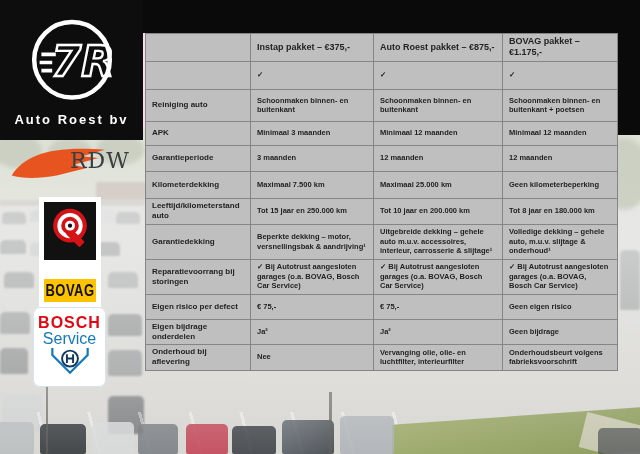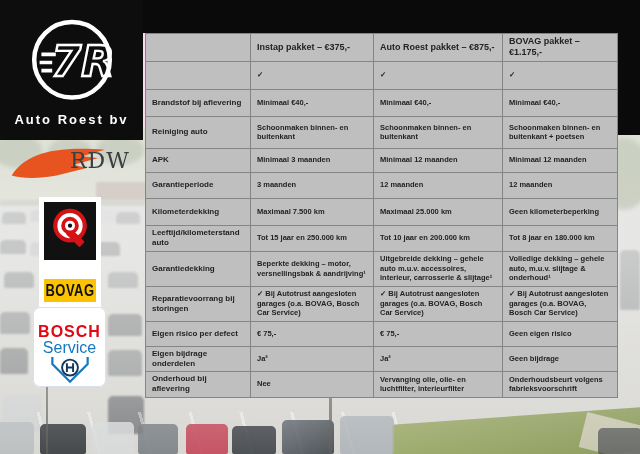--- a/index.html
+++ b/index.html
@@ -43,21 +43,21 @@
     padding:0;box-sizing:border-box;text-decoration:underline;}
   .bovag .blk{position:absolute;left:5px;top:5px;width:52px;height:58px;background:#111;}
   .bovag .blk svg{position:absolute;left:3px;top:2px;}
   .bovag .yel{position:absolute;left:5px;bottom:5px;width:52px;height:23px;background:#fdc300;
     display:flex;align-items:center;justify-content:center;}
   .bovag .yel span{font-weight:bold;font-size:13px;color:#111;letter-spacing:.5px;
     transform:scaleY(1.25);}
   
   .bosch{position:absolute;left:33px;top:307px;width:73px;height:80px;background:#fff;
     border-radius:7px;box-shadow:0 0 0 1px #d9e2ea inset;text-align:center;}
-  .bosch .l1{margin-top:16px;font-weight:bold;font-size:16px;color:#e30613;letter-spacing:1px;}
+  .bosch .l1{margin-top:7px;font-weight:bold;font-size:16px;color:#e30613;letter-spacing:1px;}
   .bosch .l2{margin-top:-2px;font-size:16px;color:#1478be;font-weight:normal;}
   .bosch svg{margin-top:0px;}
   
   .tbl-wrap{position:absolute;left:145px;top:33px;}
   table{border-collapse:collapse;table-layout:fixed;background:#bfbfbf;}
   th,td{border:1px solid #858585;padding:2px 6px;vertical-align:middle;
     color:#232323;line-height:1.25;overflow:hidden;}
   th{font-size:9px;font-weight:bold;text-align:left;}
   td{font-size:7.5px;font-weight:bold;}
   td.lbl{font-size:8px;}
@@ -173,26 +173,20 @@
         <th>Instap pakket – €375,-</th>
         <th>Auto Roest pakket – €875,-</th>
         <th>BOVAG pakket – €1.175,-</th>
       </tr>
       <tr style="height:28px">
         <td class="lbl"></td>
         <td>✓</td>
         <td>✓</td>
         <td>✓</td>
       </tr>
-      <tr style="height:27px">
-        <td class="lbl">Brandstof bij aflevering</td>
-        <td>Minimaal €40,-</td>
-        <td>Minimaal €40,-</td>
-        <td>Minimaal €40,-</td>
-      </tr>
       <tr style="height:32px">
         <td class="lbl">Reiniging auto</td>
         <td>Schoonmaken binnen- en buitenkant</td>
         <td>Schoonmaken binnen- en buitenkant</td>
         <td>Schoonmaken binnen- en buitenkant + poetsen</td>
       </tr>
       <tr style="height:24px">
         <td class="lbl">APK</td>
         <td>Minimaal 3 maanden</td>
         <td>Minimaal 12 maanden</td>

